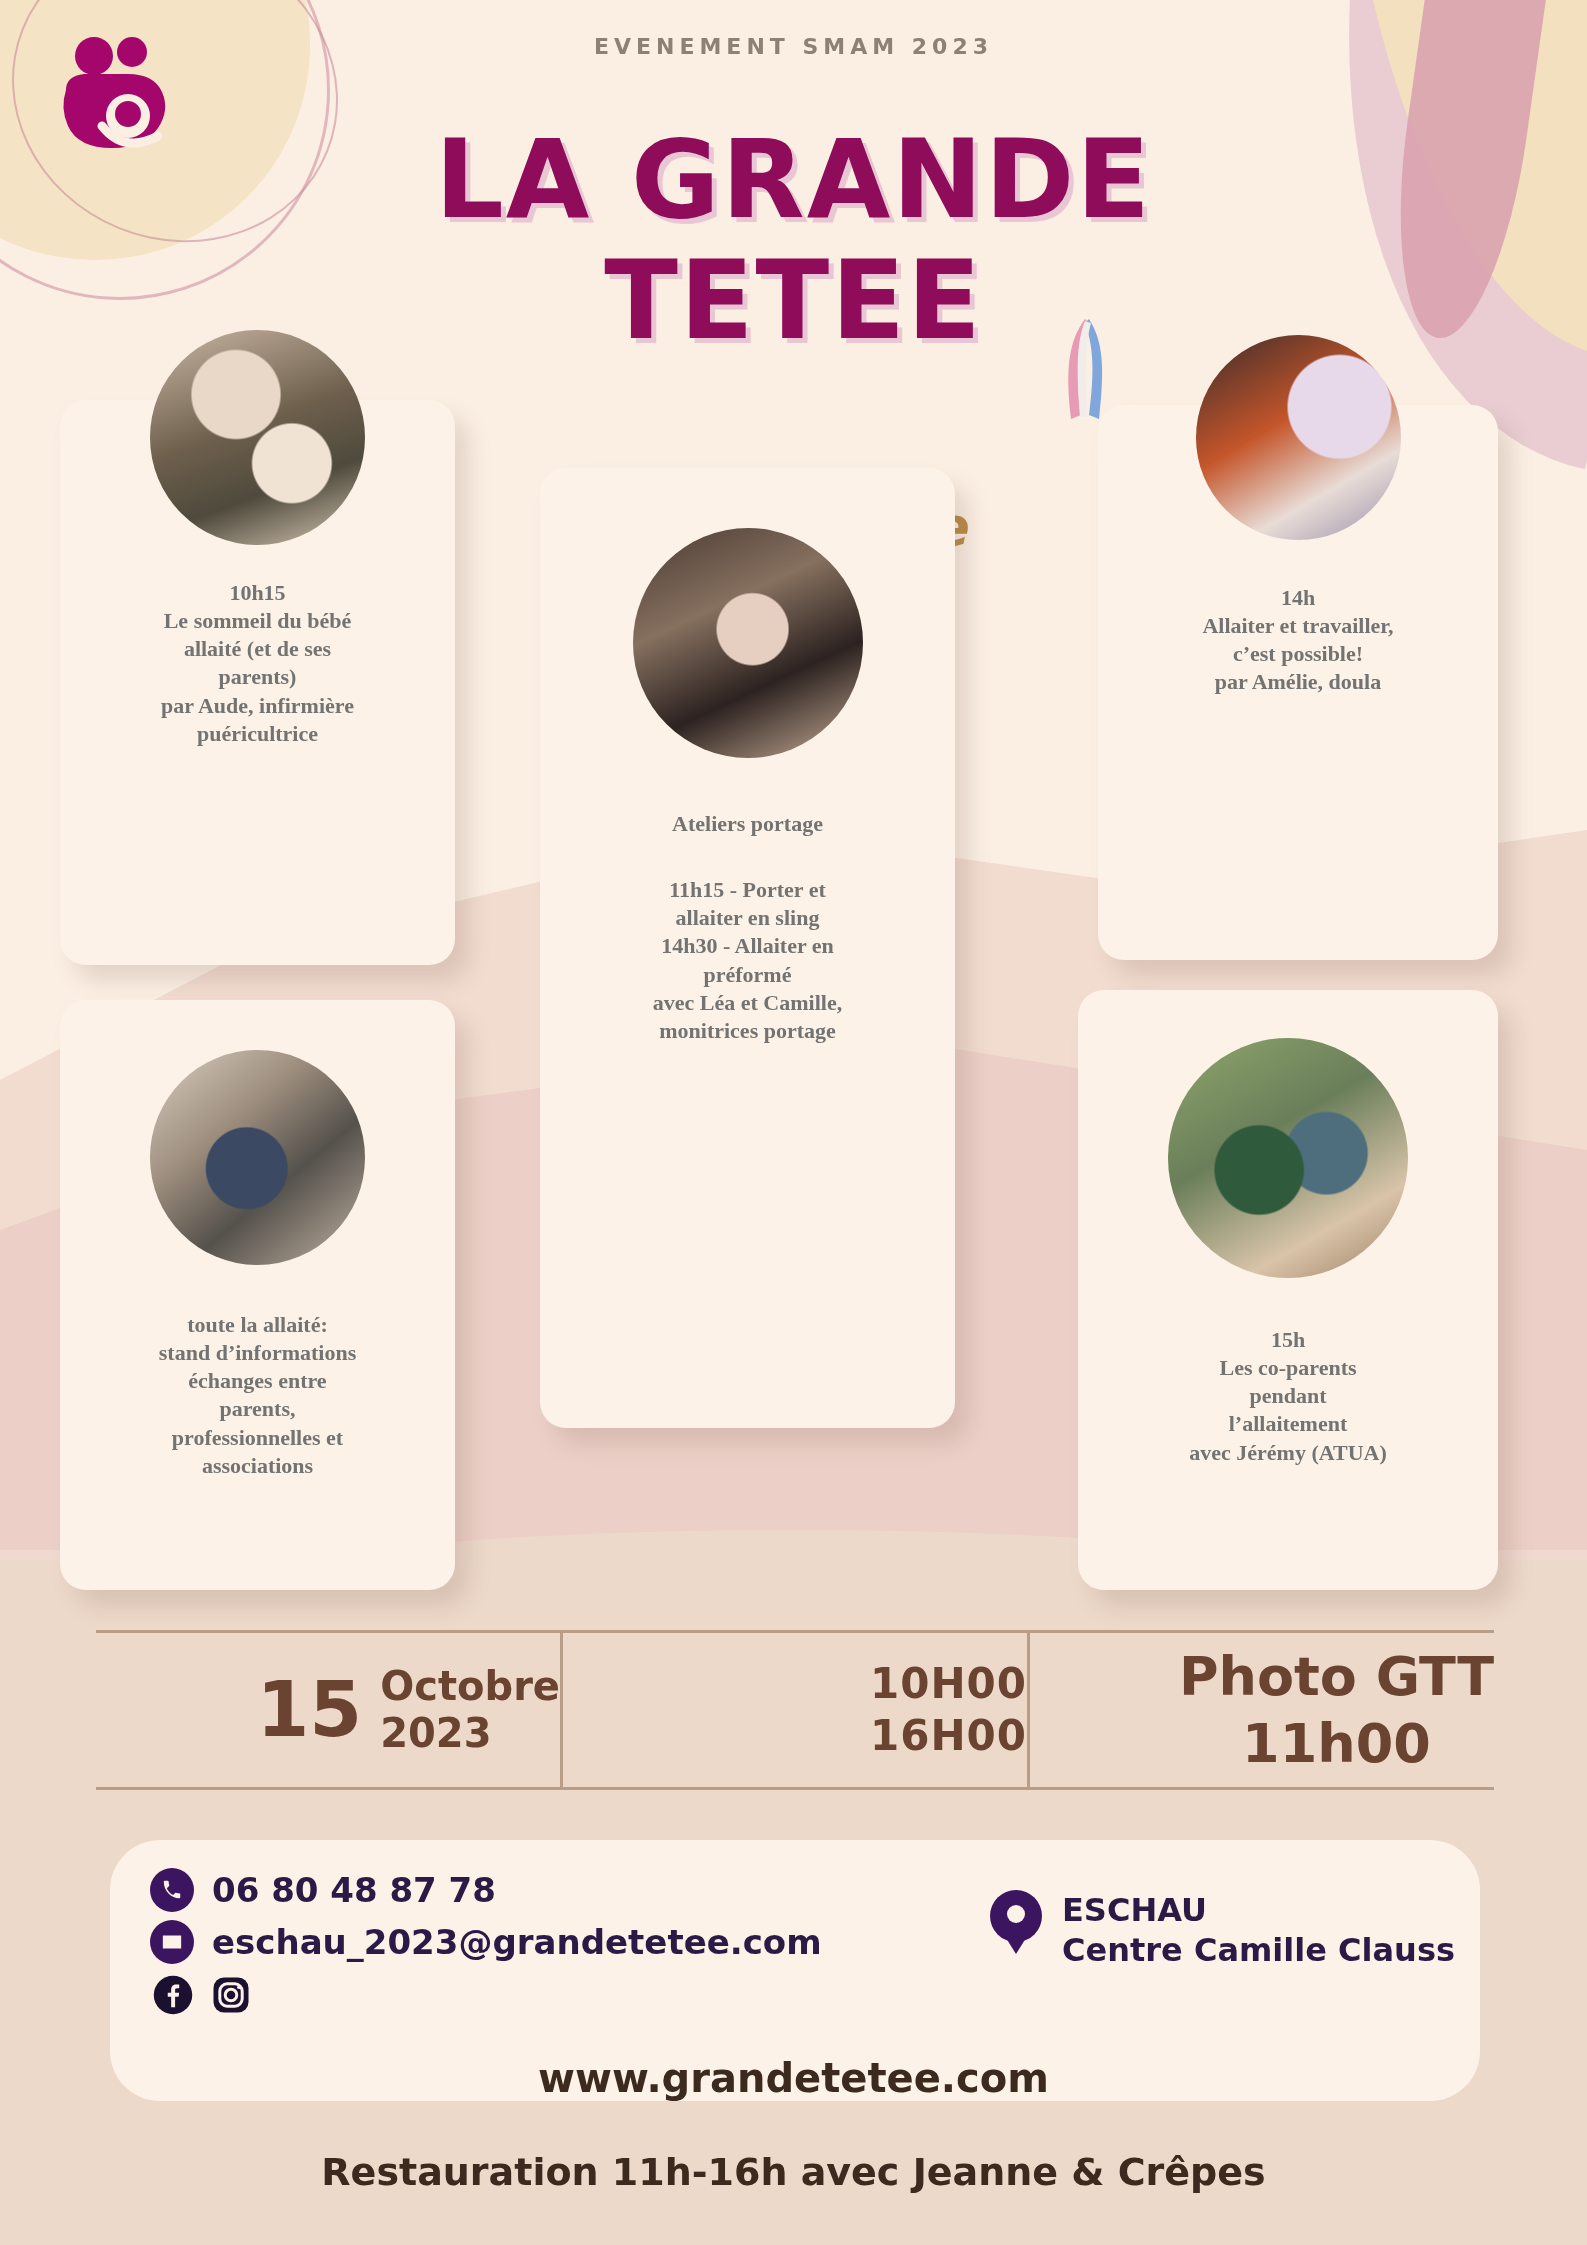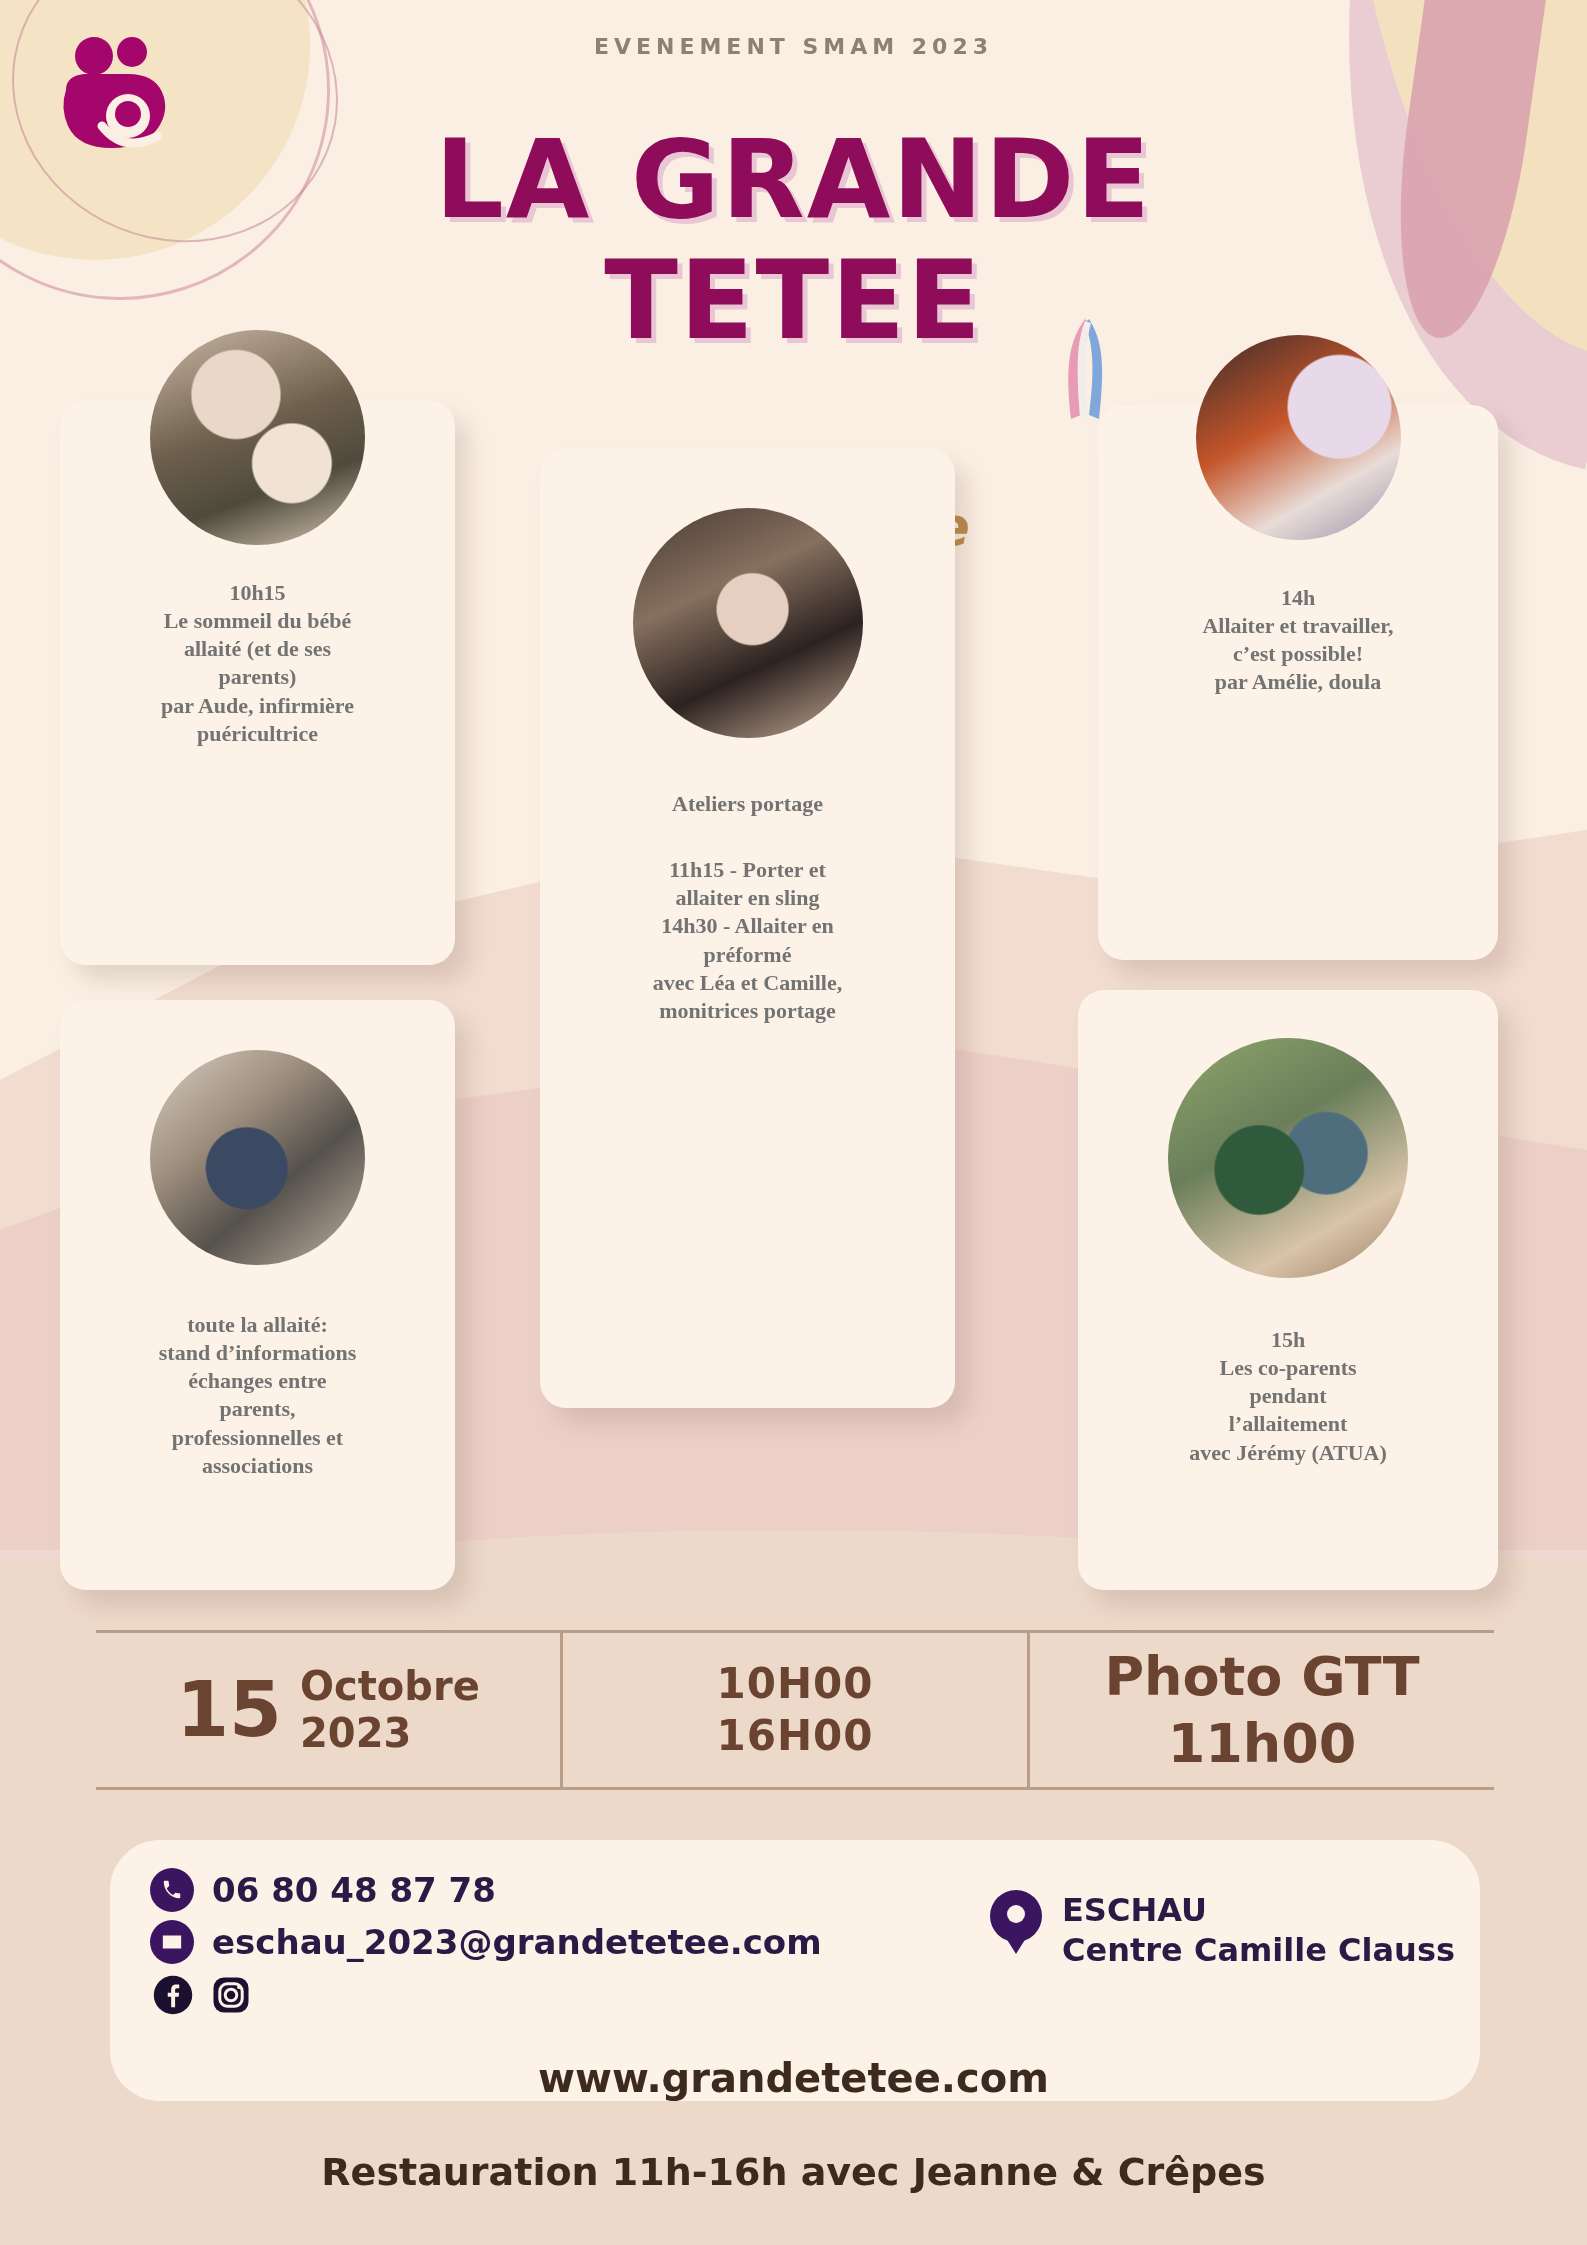--- a/index.html
+++ b/index.html
@@ -145,21 +145,21 @@
     color: #737373;
     text-align: center;
     padding: 0 18px;
     white-space: pre-line;
   }
 
   #card-sommeil { left: 60px; top: 400px; width: 395px; height: 565px; }
   #card-travail { left: 1098px; top: 405px; width: 400px; height: 555px; }
   #card-stand   { left: 60px; top: 1000px; width: 395px; height: 590px; }
   #card-coparents { left: 1078px; top: 990px; width: 420px; height: 600px; }
-  #card-portage { left: 540px; top: 448px; width: 415px; height: 960px; background: #FDF2E7; }
+  #card-portage { left: 540px; top: 468px; width: 415px; height: 960px; background: #FDF2E7; }
 
   
   .ph1 { width: 215px; height: 215px;
     background:
       radial-gradient(circle at 40% 30%, #E9D8C8 0 22%, rgba(0,0,0,0) 23%),
       radial-gradient(circle at 66% 62%, #F0E3D4 0 20%, rgba(0,0,0,0) 21%),
       linear-gradient(160deg, #C9B7A4 0%, #6E5F4D 45%, #4E4A3C 70%, #D9C9B6 100%);
   }
   .ph2 { width: 205px; height: 205px;
     background:
@@ -190,21 +190,21 @@
     border-top: 3px solid #B99D87;
     border-bottom: 3px solid #B99D87;
     display: flex;
     align-items: center;
   }
   .ds-col {
     flex: 1;
     height: 100%;
     display: flex;
     align-items: center;
-    justify-content: center;
+    justify-content: flex-end;
     text-align: center;
     font-family: "DejaVu Sans", sans-serif;
     font-weight: bold;
     color: #6A4430;
   }
   .ds-col + .ds-col { border-left: 3px solid #B99D87; }
   .ds-day {
     font-size: 76px; color: #6A4430; line-height: 1; margin-right: 18px;
   }
   .ds-month {

